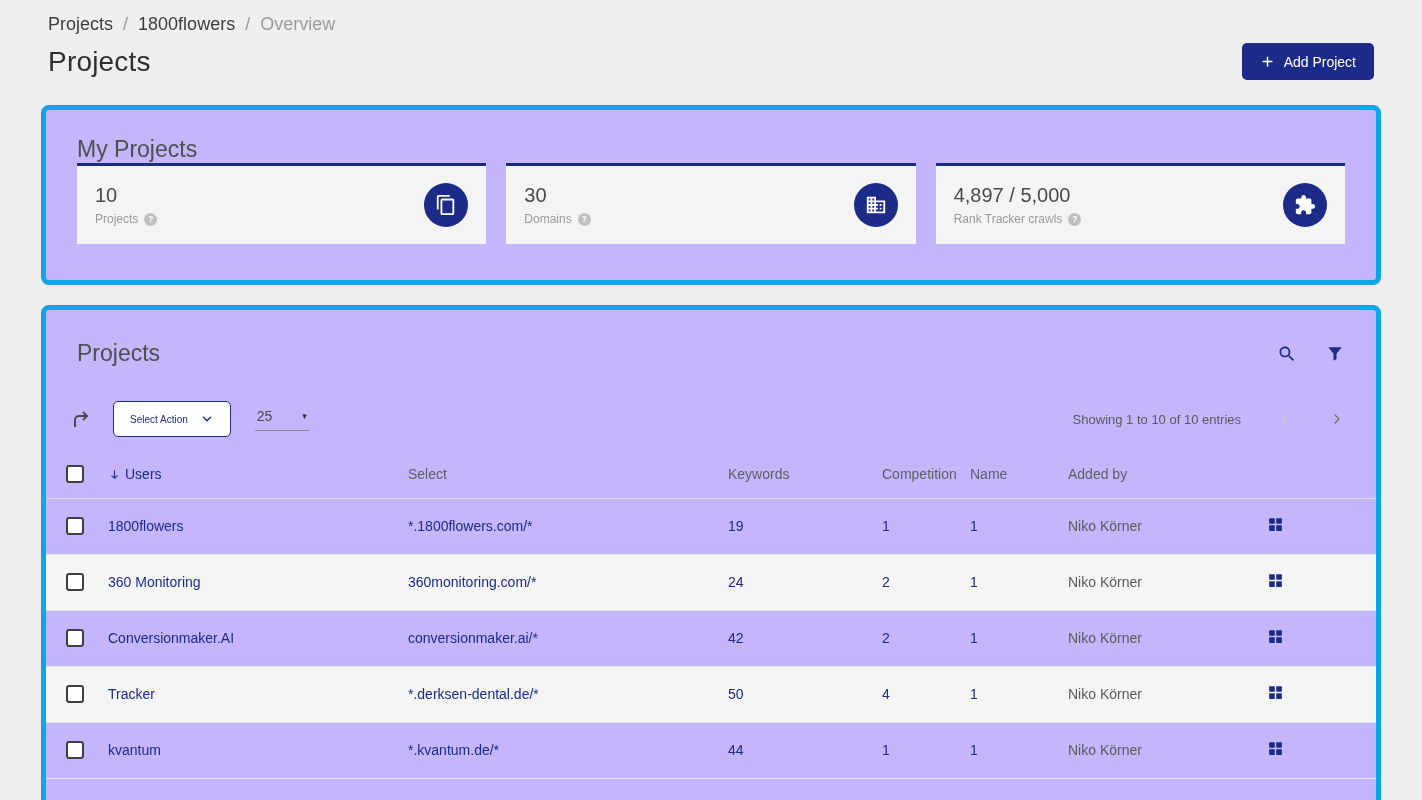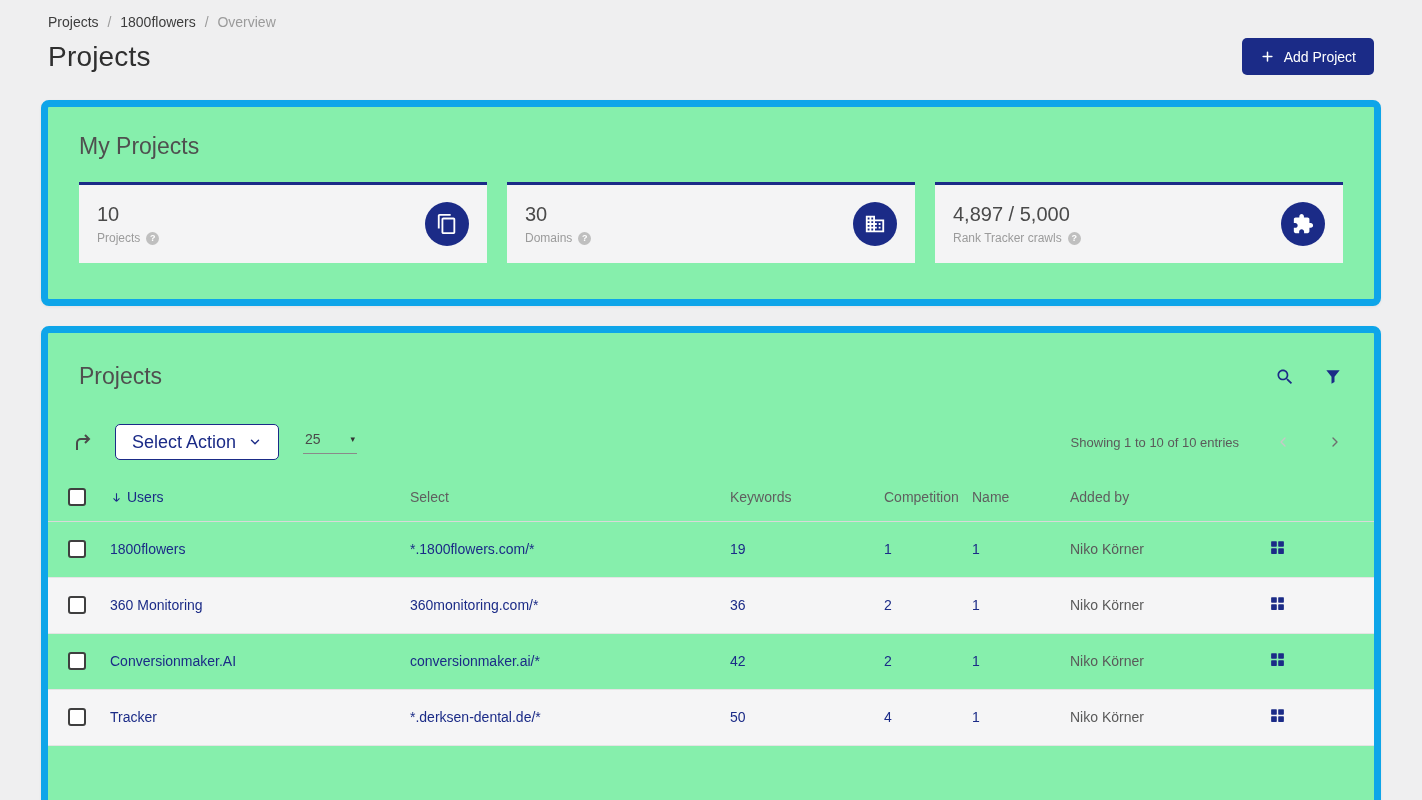--- a/index.html
+++ b/index.html
@@ -2,55 +2,55 @@
 <html><head>
 <meta charset="utf-8">
 <style>
   * { margin:0; padding:0; box-sizing:border-box; }
   :root { --navy:#1b2b87; --text:#4a4a4a; --muted:#9b9b9b; }
   html,body { width:1422px; height:800px; }
   body { overflow:hidden; background:#efeff0; font-family:"Liberation Sans",sans-serif; color:var(--text); }
   .page { padding:0 41px; }
 
   
-  .breadcrumb { padding:14px 7px 0; font-size:14px; color:var(--muted); }
+  .breadcrumb { padding:14px 7px 0; font-size:18px; color:var(--muted); }
   .breadcrumb a { color:#3d3d3d; text-decoration:none; cursor:pointer; }
   .breadcrumb .sep { margin:0 5px; color:var(--muted); }
   .breadcrumb .current { color:var(--muted); }
   .page-header { display:flex; justify-content:space-between; align-items:center; padding:8px 7px 0; }
   .page-title { font-size:28px; font-weight:500; color:#2f2f2f; letter-spacing:.2px; }
   .btn-primary { display:inline-flex; align-items:center; gap:9px; background:var(--navy); color:#fff; border:none; border-radius:5px; height:37px; padding:0 18px; font-size:14px; font-family:inherit; cursor:pointer; }
   .btn-primary svg { display:block; }
 
   
-  .card { background:#86efac; border-radius:8px; border:7px solid #0ea5e9; box-shadow:0 1px 3px rgba(0,0,0,.06); }
+  .card { background:#c4b5fd; border-radius:8px; border:5px solid #0ea5e9; box-shadow:0 1px 3px rgba(0,0,0,.06); }
   .stats-card { margin-top:25px; padding:26px 31px 36px; }
   h2.card-title { font-size:23px; font-weight:400; color:#4f4f4f; }
 
-  .stats-row { display:flex; gap:20px; margin-top:22px; }
+  .stats-row { display:flex; gap:20px; }
   .stat-tile { flex:1; height:81px; background:#f4f4f5; border-top:3px solid var(--navy); padding:13px 18px; display:flex; justify-content:space-between; align-items:center; }
   .stat-value { font-size:20px; color:#4a4a4a; }
   .stat-label-row { display:flex; align-items:center; gap:6px; margin-top:5px; }
   .stat-label { font-size:12px; color:var(--muted); }
   .help { width:13px; height:13px; border-radius:50%; background:#bfbfbf; color:#fff; font-size:9px; font-weight:bold; display:inline-flex; align-items:center; justify-content:center; cursor:pointer; }
   .help::before { content:"?"; }
   .stat-icon { width:44px; height:44px; border-radius:50%; background:var(--navy); display:flex; align-items:center; justify-content:center; flex:none; }
   .stat-icon svg { width:22px; height:22px; fill:#fff; }
 
   
   .table-card { margin-top:20px; padding:30px 0 60px; }
   .card-head { display:flex; justify-content:space-between; align-items:center; padding:0 31px; }
   .head-icons { display:flex; align-items:center; gap:28px; }
   .icon-btn { cursor:pointer; display:inline-flex; }
   .icon-btn svg { width:20px; height:20px; fill:var(--navy); }
 
   .toolbar { display:flex; align-items:center; margin-top:34px; padding:0 31px 0 23px; }
   .export-btn { cursor:pointer; display:inline-flex; }
   .export-btn svg { width:24px; height:24px; }
-  .select-action { margin-left:20px; display:inline-flex; align-items:center; gap:12px; height:36px; padding:0 16px; background:#fff; border:1px solid var(--navy); border-radius:5px; color:var(--navy); font-size:18px; font-weight:500; font-family:inherit; cursor:pointer; }
+  .select-action { margin-left:20px; display:inline-flex; align-items:center; gap:12px; height:36px; padding:0 16px; background:#fff; border:1px solid var(--navy); border-radius:5px; color:var(--navy); font-size:10px; font-weight:500; font-family:inherit; cursor:pointer; }
   .page-size { margin-left:24px; display:inline-flex; align-items:center; justify-content:space-between; width:54px; border-bottom:1px solid #8a8a8a; padding:0 2px 6px; }
   .page-size select { appearance:none; -webkit-appearance:none; border:none; background:transparent; font:inherit; font-size:14px; color:#4a4a4a; cursor:pointer; }
   .page-size .caret { font-size:9px; color:#333; }
   .toolbar-right { margin-left:auto; display:flex; align-items:flex-end; }
   .showing { font-size:13px; color:#5a5a5a; }
   .pg { cursor:pointer; display:inline-flex; margin-left:36px; }
   .pg svg { width:16px; height:16px; fill:none; stroke-width:2; }
   .pg.prev svg { stroke:#c7c7c7; }
   .pg.next svg { stroke:#6e6e6e; }
 
@@ -247,21 +247,21 @@
                 </svg>
           </span>
         </td>
       </tr>
           <tr class="alt">
         <td class="c-check">
               <input type="checkbox" class="cb" style="">
             </td>
         <td><a href="#">360 Monitoring</a></td>
         <td><a href="#">360monitoring.com/*</a></td>
-        <td><a href="#">36</a></td>
+        <td><a href="#">24</a></td>
         <td><a href="#">2</a></td>
         <td><a href="#">1</a></td>
         <td class="c-added">Niko Körner</td>
         <td>
           <span class="grid-btn">
             <svg viewBox="0 0 24 24">
                   <rect x="3" y="3" width="8" height="8" rx="1"></rect>
                   <rect x="13" y="3" width="8" height="8" rx="1"></rect>
                   <rect x="3" y="13" width="8" height="8" rx="1"></rect>
                   <rect x="13" y="13" width="8" height="8" rx="1"></rect>
@@ -304,17 +304,38 @@
           <span class="grid-btn">
             <svg viewBox="0 0 24 24">
                   <rect x="3" y="3" width="8" height="8" rx="1"></rect>
                   <rect x="13" y="3" width="8" height="8" rx="1"></rect>
                   <rect x="3" y="13" width="8" height="8" rx="1"></rect>
                   <rect x="13" y="13" width="8" height="8" rx="1"></rect>
                 </svg>
           </span>
         </td>
       </tr>
+          <tr>
+        <td class="c-check">
+              <input type="checkbox" class="cb" style="">
+            </td>
+        <td><a href="#">kvantum</a></td>
+        <td><a href="#">*.kvantum.de/*</a></td>
+        <td><a href="#">44</a></td>
+        <td><a href="#">1</a></td>
+        <td><a href="#">1</a></td>
+        <td class="c-added">Niko Körner</td>
+        <td>
+          <span class="grid-btn">
+            <svg viewBox="0 0 24 24">
+                  <rect x="3" y="3" width="8" height="8" rx="1"></rect>
+                  <rect x="13" y="3" width="8" height="8" rx="1"></rect>
+                  <rect x="3" y="13" width="8" height="8" rx="1"></rect>
+                  <rect x="13" y="13" width="8" height="8" rx="1"></rect>
+                </svg>
+          </span>
+        </td>
+      </tr>
         </tbody>
     </table>
 
   </div>
 </div>
 
 </body></html>

